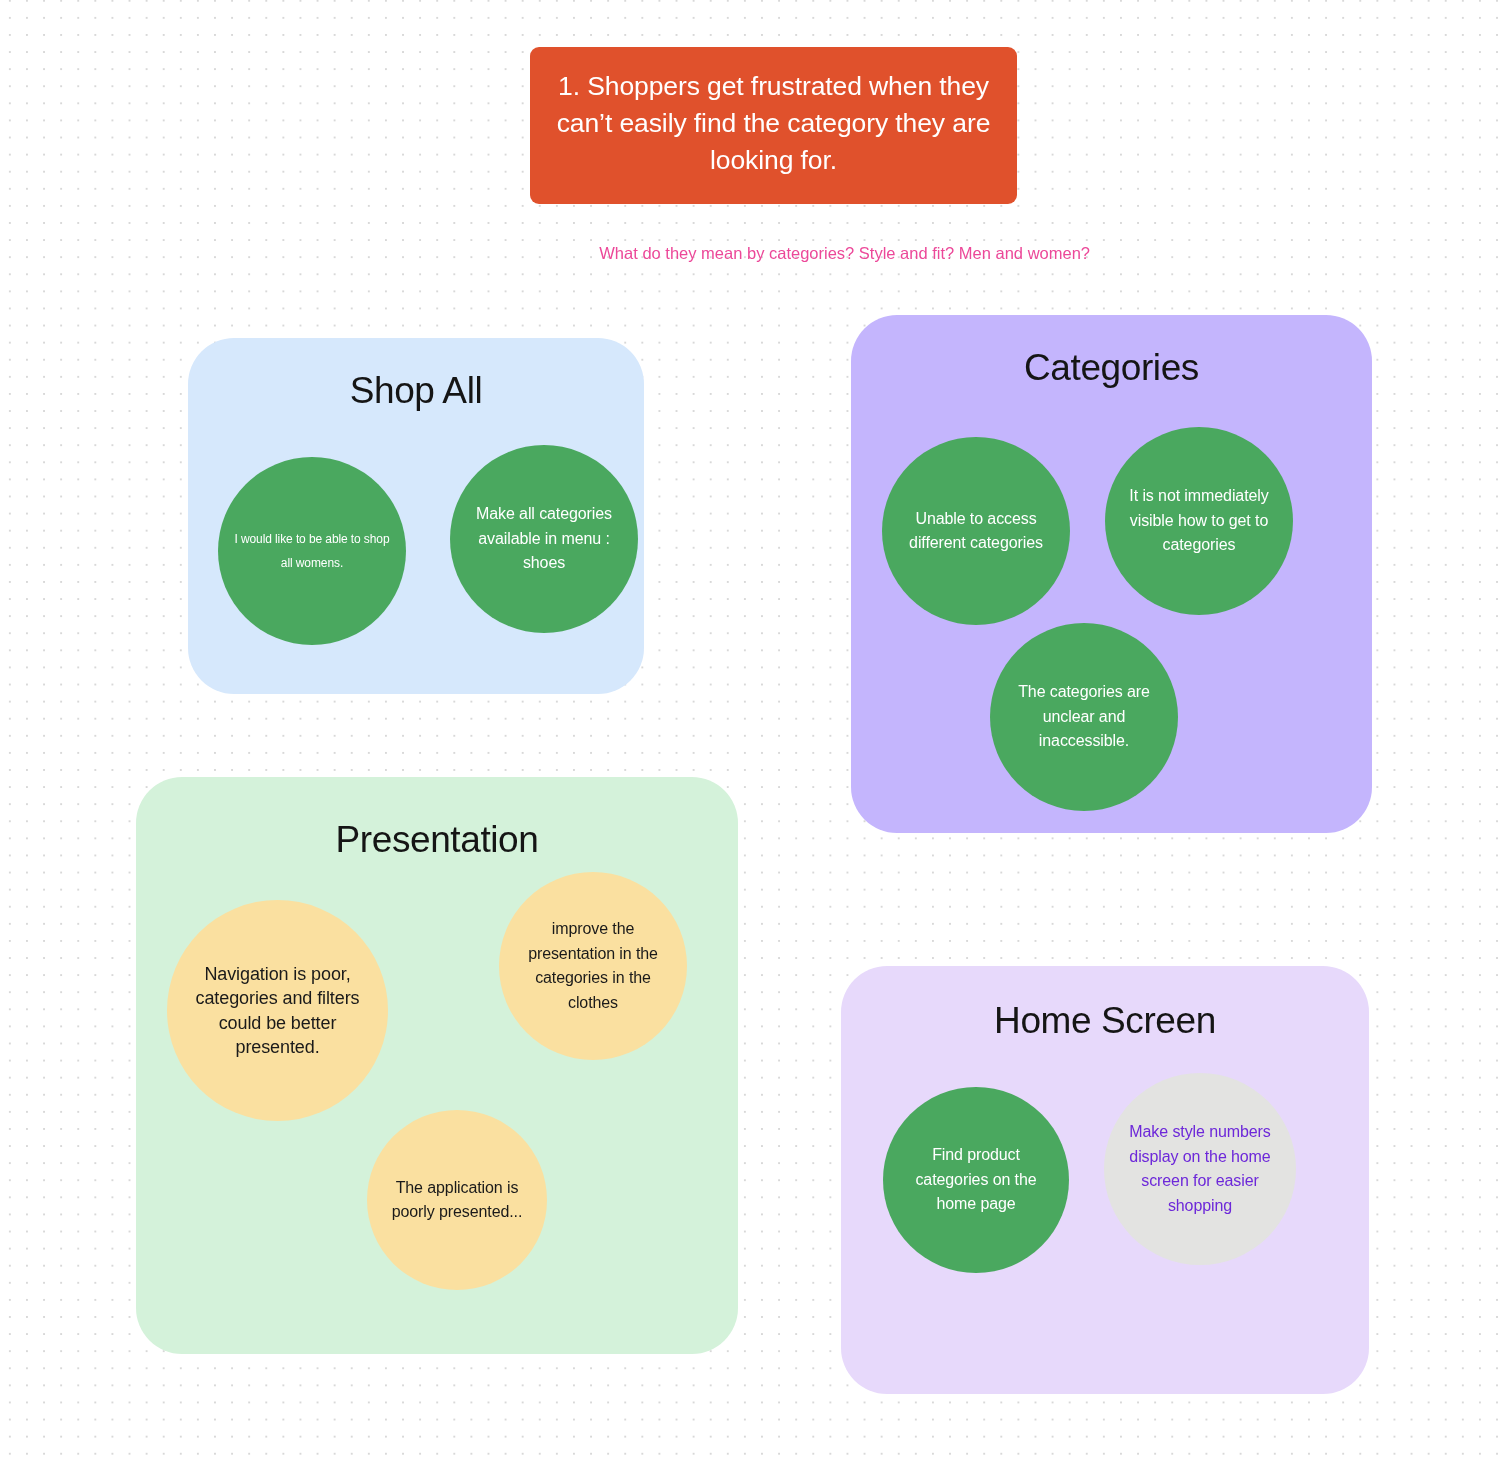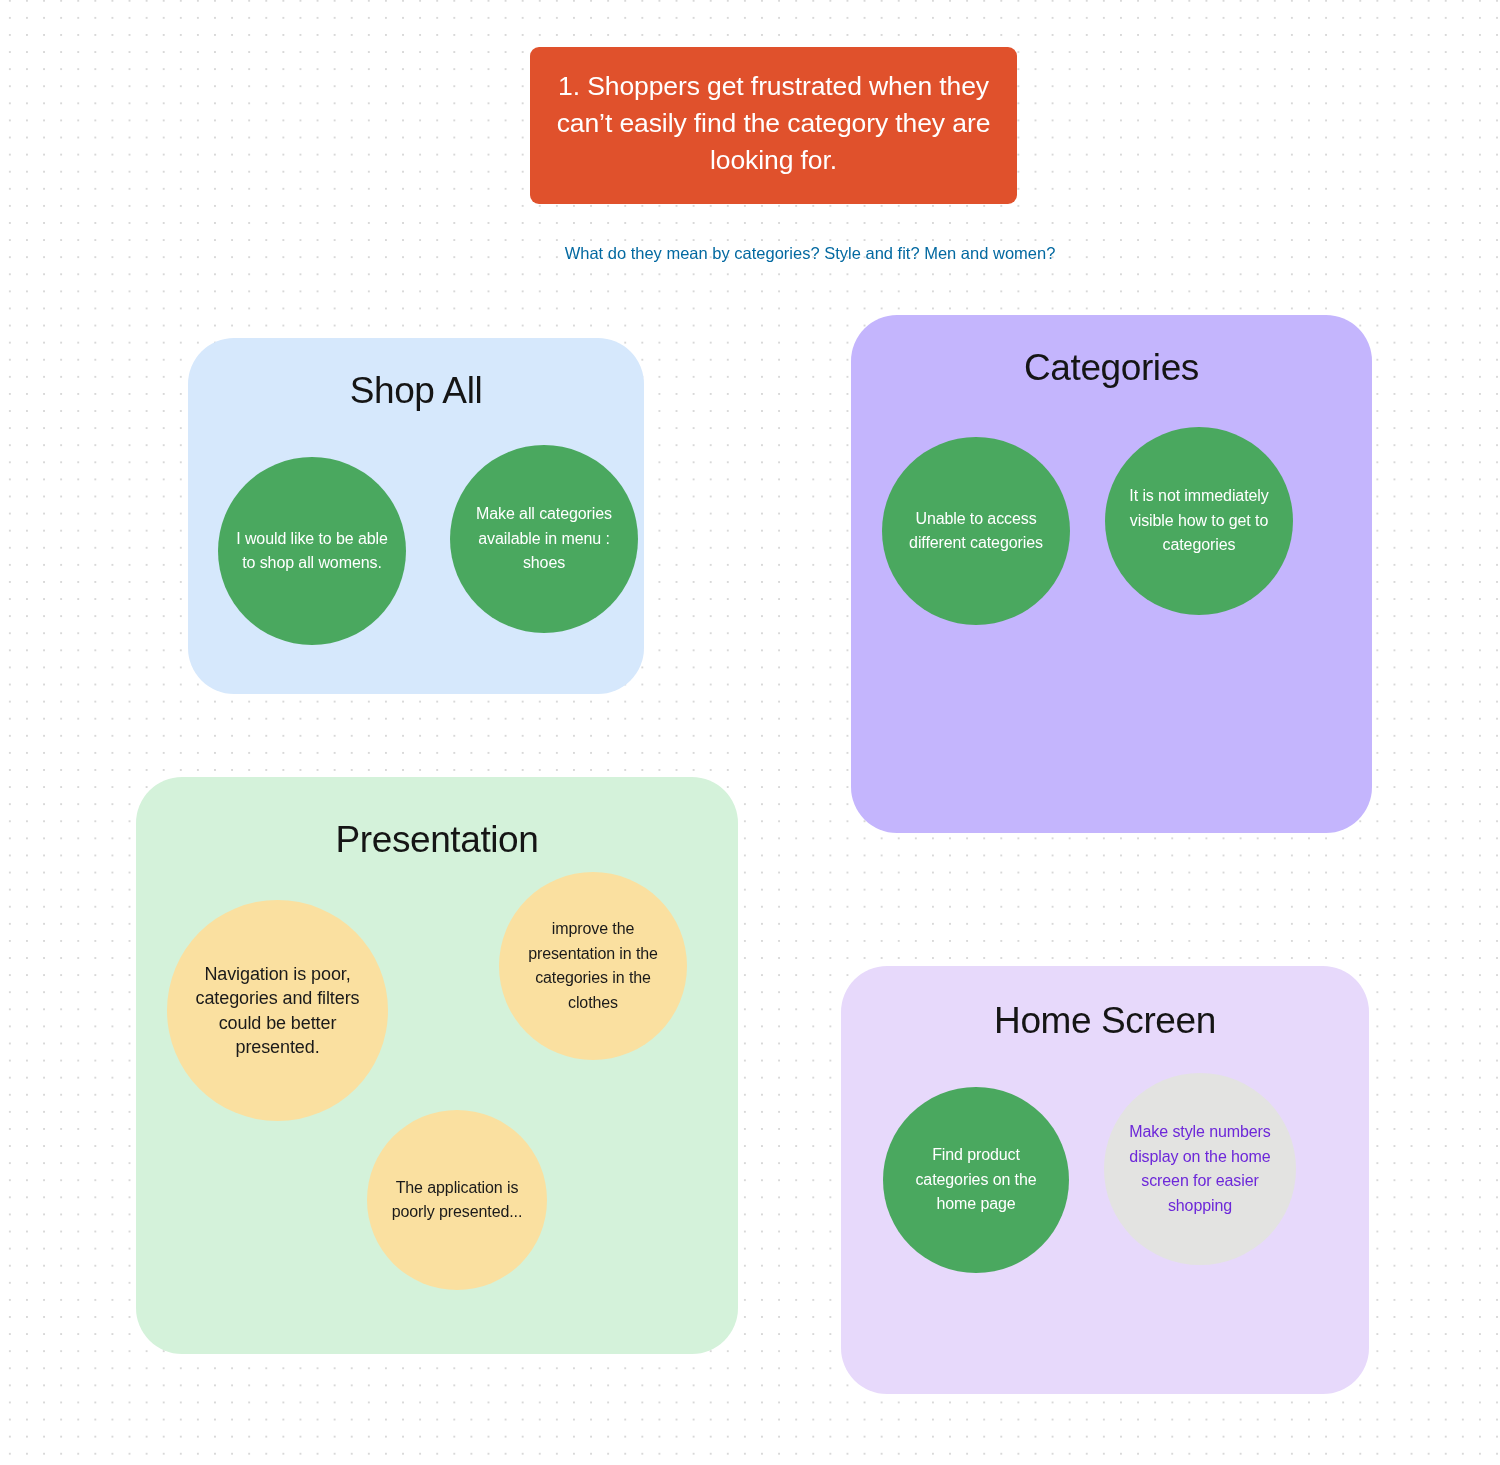--- a/index.html
+++ b/index.html
@@ -49,22 +49,22 @@
     letter-spacing: -0.1px;
   }
 
   .subtitle {
     position: absolute;
     left: 530px;
     top: 241px;
     width: 560px;
     font-size: 16.5px;
     line-height: 24px;
-    color: #0369a1;
-    text-align: center;
+    color: #ec4899;
+    text-align: right;
     white-space: nowrap;
   }
 
   
   .group-card {
     position: absolute;
     border-radius: 46px;
     box-sizing: border-box;
   }
   .group-title {
@@ -119,40 +119,43 @@
 
   <div class="statement">
     <div class="statement-text">1. Shoppers get frustrated when they can’t easily find the category they are looking for.</div>
   </div>
 
   <div class="subtitle">What do they mean by categories? Style and fit? Men and women?</div>
 
   <div class="group-card" id="card-shop-all">
     <div class="group-title">Shop All</div>
 
-    <div class="bubble green" style="left:30px; top:119px; width:188px; height:188px; font-size:16px;">
+    <div class="bubble green" style="left:30px; top:119px; width:188px; height:188px; font-size:12px;">
       <span>I would like to be able to shop all womens.</span>
     </div>
 
     <div class="bubble green" style="left:262px; top:107px; width:188px; height:188px; font-size:16px;">
       <span>Make all categories available in menu : shoes</span>
     </div>
   </div>
 
   <div class="group-card" id="card-categories">
     <div class="group-title">Categories</div>
 
     <div class="bubble green" style="left:254px; top:112px; width:188px; height:188px; font-size:16px;">
       <span>It is not immediately visible how to get to categories</span>
     </div>
 
     <div class="bubble green" style="left:31px; top:122px; width:188px; height:188px; font-size:16px;">
       <span>Unable to access different categories</span>
     </div>
 
+    <div class="bubble green" style="left:139px; top:308px; width:188px; height:188px; font-size:16px;">
+      <span>The categories are unclear and inaccessible.</span>
+    </div>
   </div>
 
   <div class="group-card" id="card-presentation">
     <div class="group-title">Presentation</div>
 
     <div class="bubble yellow" style="left:31px; top:123px; width:221px; height:221px; font-size:18px;">
       <span>Navigation is poor, categories and filters could be better presented.</span>
     </div>
 
     <div class="bubble yellow" style="left:231px; top:333px; width:180px; height:180px; font-size:16px;">

